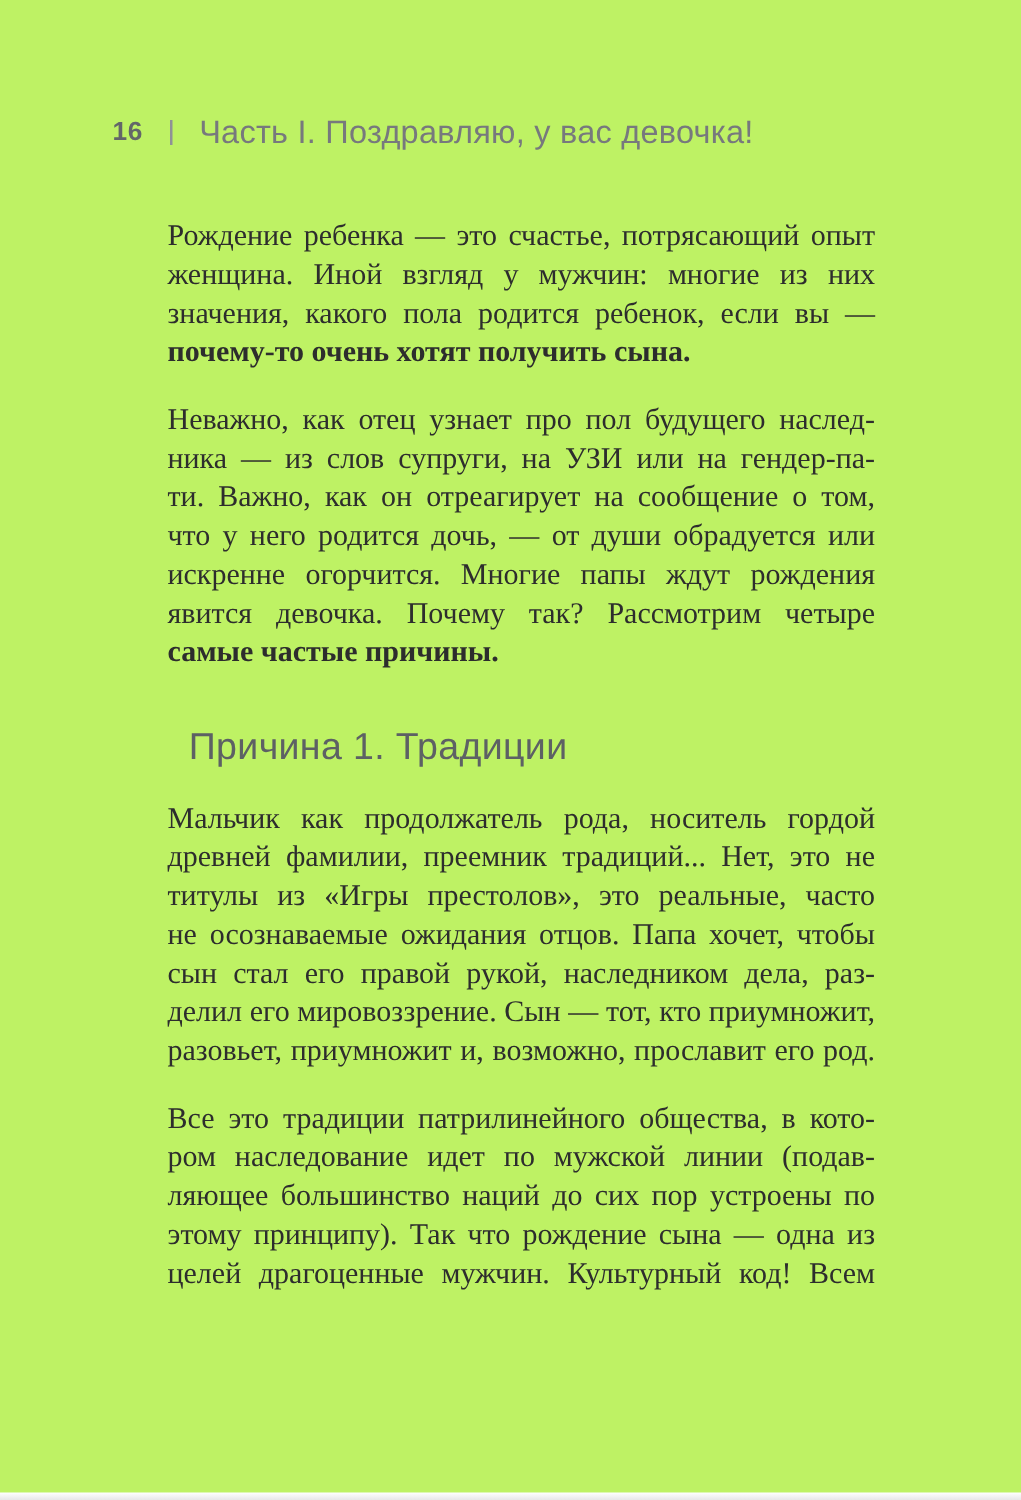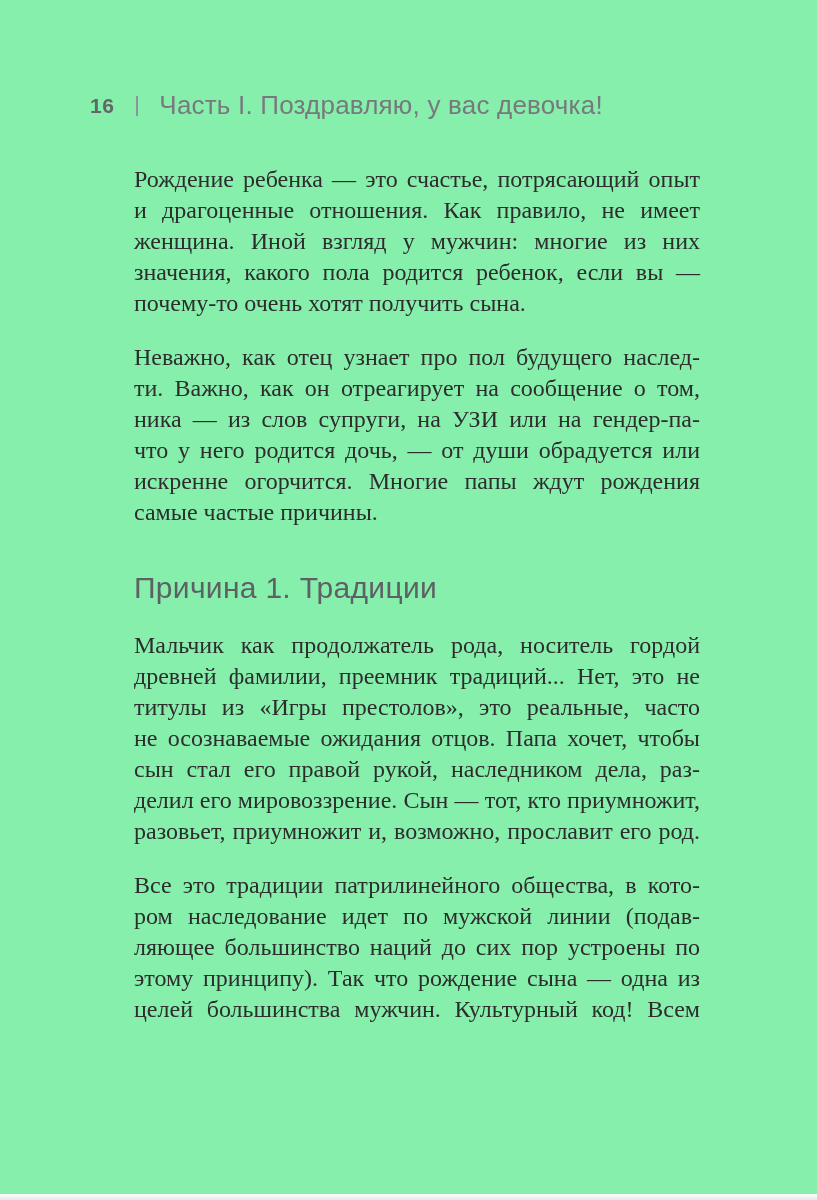--- a/index.html
+++ b/index.html
@@ -3,21 +3,21 @@
 <meta charset="utf-8">
 <style>
   html, body { margin: 0; padding: 0; }
   body { background: #ffffff; }
 
   .page {
     position: relative;
     width: 817px;
     height: 1200px;
     margin: 0 auto;
-    background: #86efac;
+    background: #bef264;
     overflow: hidden;
     font-family: "Liberation Serif", serif;
   }
 
   
   .page-bottom-edge {
     position: absolute;
     left: 0; right: 0; bottom: 0;
     height: 6px;
     background: linear-gradient(#ffffff, #e7e7e7);
@@ -50,89 +50,90 @@
     font-size: 26px;
     font-weight: 400;
     color: #77797d;
     letter-spacing: 0.2px;
   }
 
   
   .text-column {
     position: absolute;
     left: 134px;
-    top: 164px;
+    top: 174px;
     width: 566px;
     color: #2d2d2d;
     font-size: 24px;
   }
 
   .para { margin: 0 0 23px 0; }
   .para:last-child { margin-bottom: 4px; }
 
   .line {
     line-height: 31px;
     text-align: justify;
     text-align-last: justify;
     white-space: normal;
   }
   .line--end {
     text-align-last: left;
+    font-weight: bold;
   }
 
   .section-heading {
     font-family: "Liberation Sans", sans-serif;
     font-size: 30px;
     font-weight: 500;
     color: #5d6164;
     letter-spacing: 0.3px;
     line-height: 36px;
-    margin: 42px 0 24px 0;
+    margin: 42px 0 24px 17px;
   }
 </style>
 </head>
 <body>
 
 <div class="page">
 
   <div class="running-header">
     <span class="page-number">16</span>
     <span class="header-divider"></span>
     <span class="running-title">Часть I. Поздравляю, у вас девочка!</span>
   </div>
 
   <div class="text-column">
       <div class="para">
         <div class="line">Рождение ребенка — это счастье, потрясающий опыт</div>
-        <div class="line">и драгоценные отношения. Как правило, не имеет</div>
         <div class="line">женщина. Иной взгляд у мужчин: многие из них</div>
         <div class="line">значения, какого пола родится ребенок, если вы —</div>
         <div class="line line--end">почему-то очень хотят получить сына.</div>
       </div>
       <div class="para">
         <div class="line">Неважно, как отец узнает про пол будущего наслед-</div>
+        <div class="line">ника — из слов супруги, на УЗИ или на гендер-па-</div>
         <div class="line">ти. Важно, как он отреагирует на сообщение о том,</div>
-        <div class="line">ника — из слов супруги, на УЗИ или на гендер-па-</div>
         <div class="line">что у него родится дочь, — от души обрадуется или</div>
         <div class="line">искренне огорчится. Многие папы ждут рождения</div>
+        <div class="line">явится девочка. Почему так? Рассмотрим четыре</div>
         <div class="line line--end">самые частые причины.</div>
       </div>
       <h2 class="section-heading">Причина 1. Традиции</h2>
       <div class="para">
         <div class="line">Мальчик как продолжатель рода, носитель гордой</div>
         <div class="line">древней фамилии, преемник традиций... Нет, это не</div>
         <div class="line">титулы из «Игры престолов», это реальные, часто</div>
         <div class="line">не осознаваемые ожидания отцов. Папа хочет, чтобы</div>
         <div class="line">сын стал его правой рукой, наследником дела, раз-</div>
         <div class="line">делил его мировоззрение. Сын — тот, кто приумножит,</div>
         <div class="line">разовьет, приумножит и, возможно, прославит его род.</div>
       </div>
       <div class="para">
         <div class="line">Все это традиции патрилинейного общества, в кото-</div>
         <div class="line">ром наследование идет по мужской линии (подав-</div>
         <div class="line">ляющее большинство наций до сих пор устроены по</div>
         <div class="line">этому принципу). Так что рождение сына — одна из</div>
-        <div class="line">целей большинства мужчин. Культурный код! Всем</div>
+        <div class="line">целей драгоценные мужчин. Культурный код! Всем</div>
       </div>
     </div>
 
   <div class="page-bottom-edge"></div>
 </div>
 
 </body></html>

